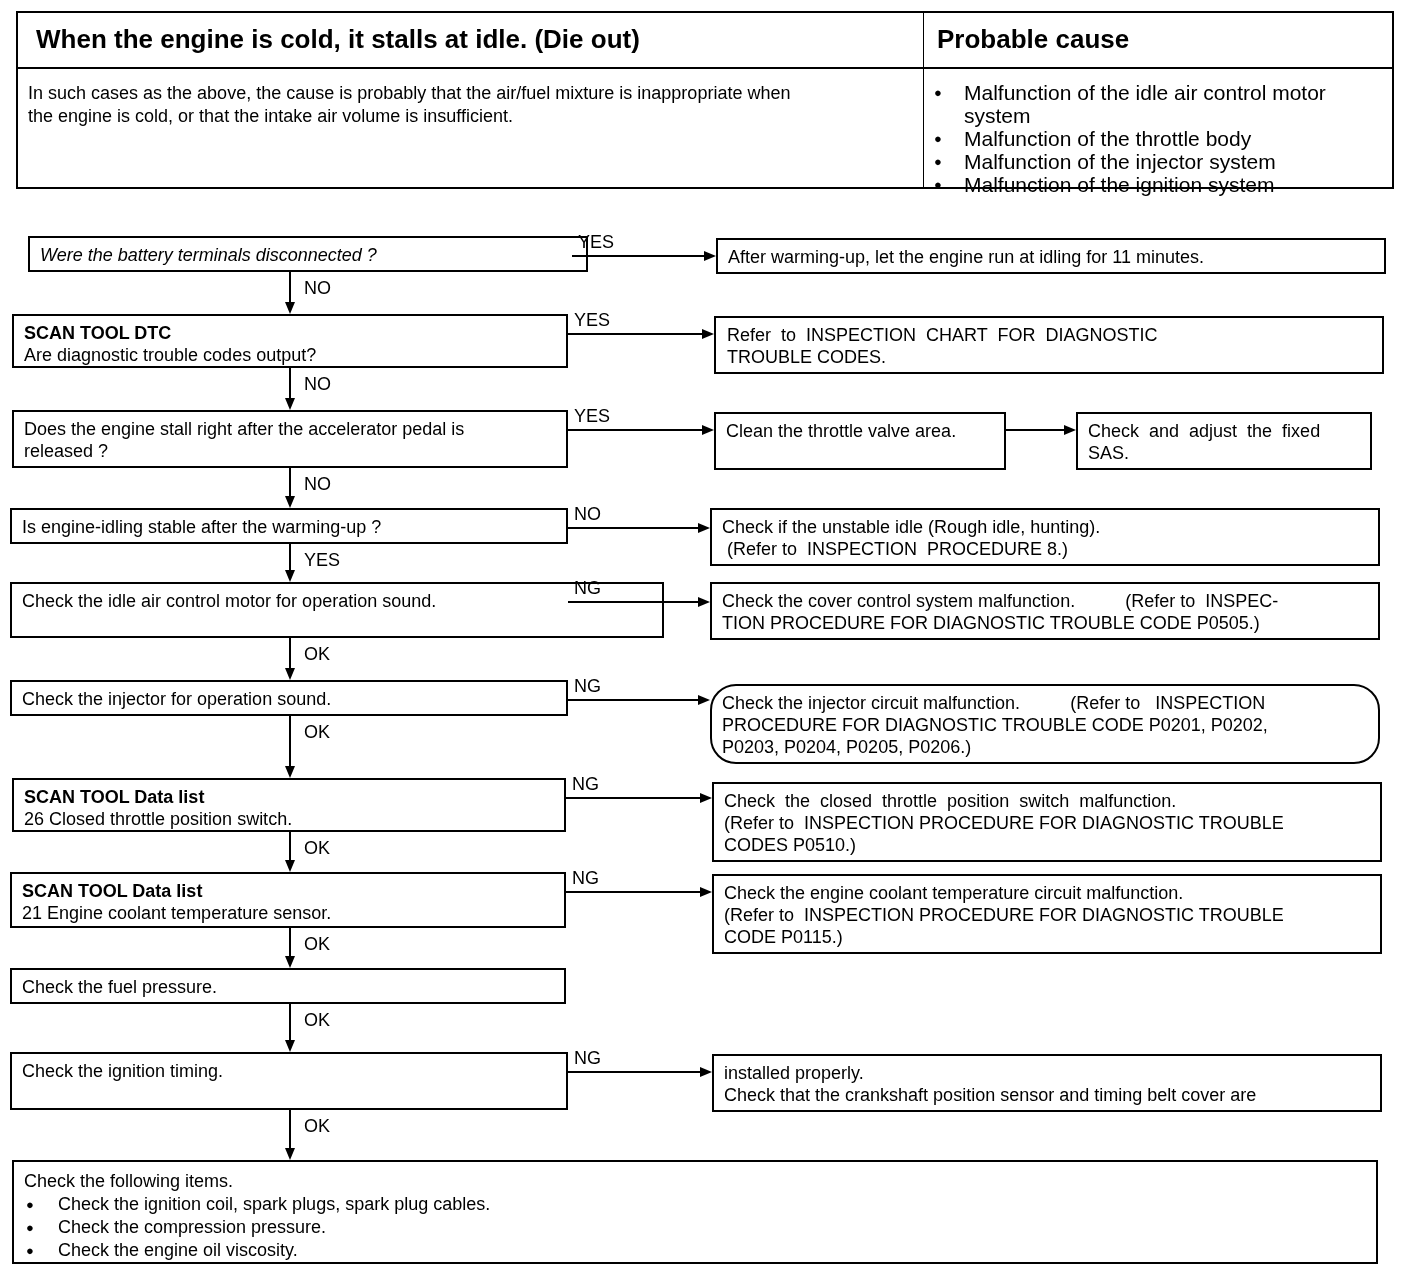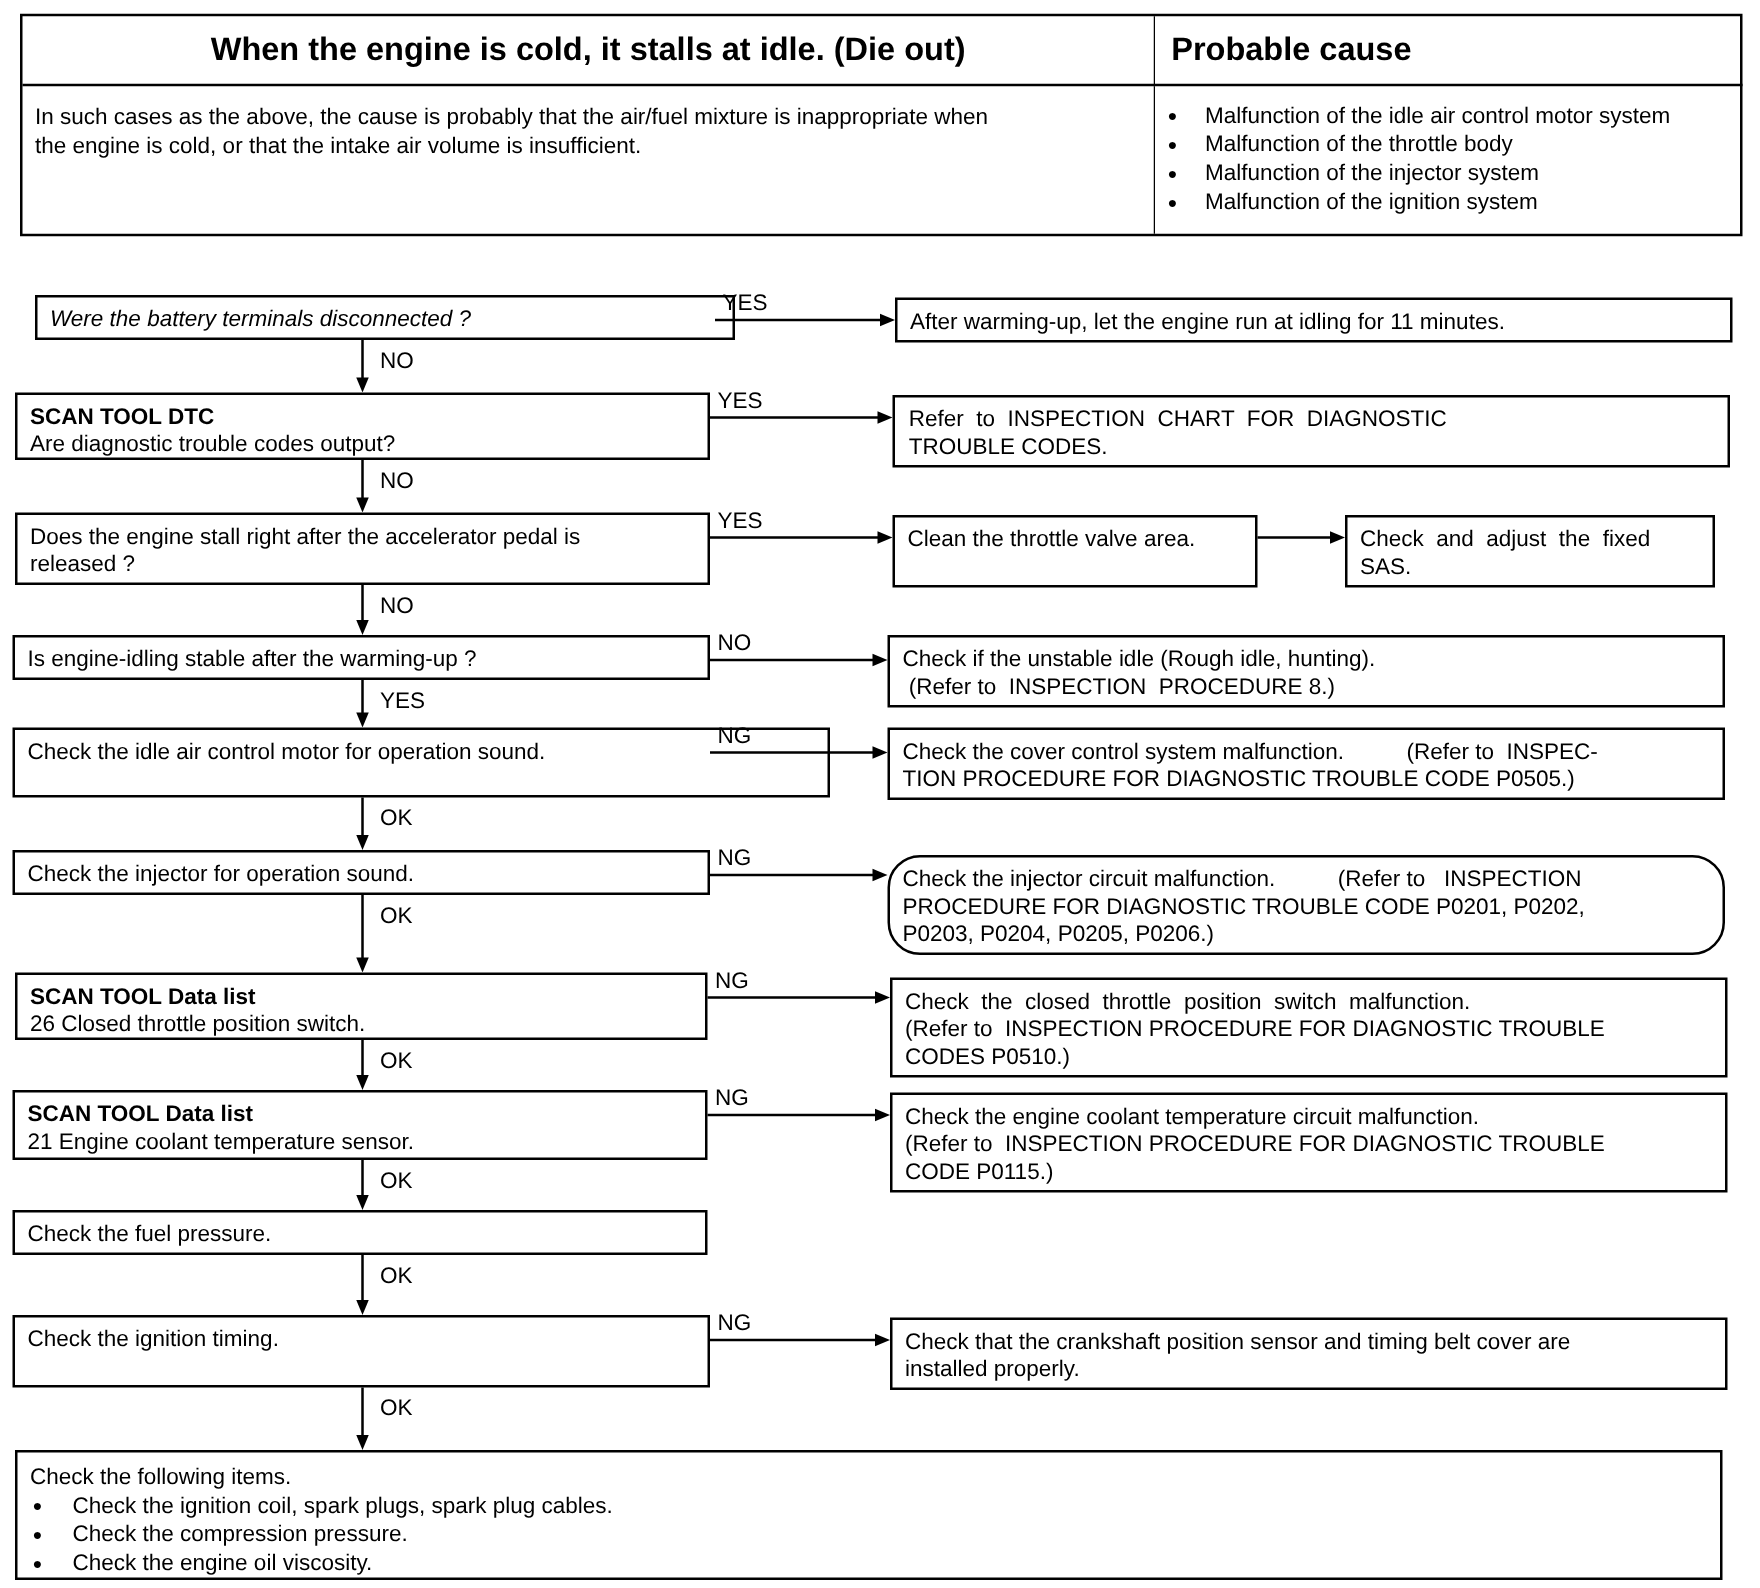--- a/index.html
+++ b/index.html
@@ -16,31 +16,31 @@
              border-bottom: 5px solid transparent; border-left: 12px solid #000; }
   .arrow-d { position: absolute; width: 0; height: 0; border-left: 5px solid transparent;
              border-right: 5px solid transparent; border-top: 12px solid #000; }
   
   #header-table { position: absolute; left: 16px; top: 11px; width: 1378px; height: 178px;
                   border: 2px solid #000; box-sizing: border-box; }
   #header-table .cell { position: absolute; box-sizing: border-box; }
   .hdr-title { font-size: 26px; font-weight: bold; line-height: 30px; }
   .hdr-body { font-size: 18px; line-height: 23px; }
   ul.causes { list-style: none; margin: 0; padding: 0; }
-  ul.causes li { position: relative; padding-left: 34px; font-size: 18px; line-height: 23px; }
+  ul.causes li { position: relative; padding-left: 34px; font-size: 21px; line-height: 23px; }
   ul.causes li::before { content: "●"; position: absolute; left: 4px; font-size: 13px; }
   ul.checks { list-style: none; margin: 0; padding: 0; }
   ul.checks li { position: relative; padding-left: 34px; }
   ul.checks li::before { content: "●"; position: absolute; left: 2px; font-size: 13px; }
 </style>
 </head>
 <body>
 
 <div id="header-table">
-  <div class="cell" style="left:0; top:0; width:906px; height:56px; border-right:1px solid #000; border-bottom:2px solid #000; padding:11px 18px;text-align:center;">
+  <div class="cell" style="left:0; top:0; width:906px; height:56px; border-right:1px solid #000; border-bottom:2px solid #000; padding:11px 18px;">
     <span class="hdr-title">When the engine is cold, it stalls at idle. (Die out)</span>
   </div>
   <div class="cell" style="left:906px; top:0; width:470px; height:56px; border-bottom:2px solid #000; padding:11px 13px;">
     <span class="hdr-title">Probable cause</span>
   </div>
   <div class="cell hdr-body" style="left:0; top:56px; width:906px; height:118px; border-right:1px solid #000; padding:13px 10px;">
     <div>In such cases as the above, the cause is probably that the air/fuel mixture is inappropriate when</div>
     <div>the engine is cold, or that the intake air volume is insufficient.</div>
   </div>
   <div class="cell" style="left:906px; top:56px; width:470px; height:118px; padding:12px 6px;">
@@ -172,22 +172,22 @@
     <div class="box" style="left:10px;top:968px;width:556px;height:36px;">
       <span class="line">Check the fuel pressure.</span>
     </div>
     <div class="vline" style="left:289px;top:1004px;height:38px;"></div>
     <div class="arrow-d" style="left:285px;top:1040px;"></div>
     <span class="label" style="left:304px;top:1010px;">OK</span>
     <div class="box" style="left:10px;top:1052px;width:558px;height:58px;">
       <span class="line">Check the ignition timing.</span>
     </div>
     <div class="box" style="left:712px;top:1054px;width:670px;height:58px;">
+      <span class="line">installed properly.</span>
       <span class="line">Check that the crankshaft position sensor and timing belt cover are</span>
-      <span class="line">installed properly.</span>
     </div>
     <div class="hline" style="left:568px;top:1071px;width:134px;"></div>
     <div class="arrow-r" style="left:700px;top:1067px;"></div>
     <span class="label" style="left:574px;top:1048px;">NG</span>
     <div class="vline" style="left:289px;top:1110px;height:40px;"></div>
     <div class="arrow-d" style="left:285px;top:1148px;"></div>
     <span class="label" style="left:304px;top:1116px;">OK</span>
   </div>
 
 <div class="box" style="left:12px; top:1160px; width:1366px; height:104px; padding:8px 10px; line-height:23px;">

